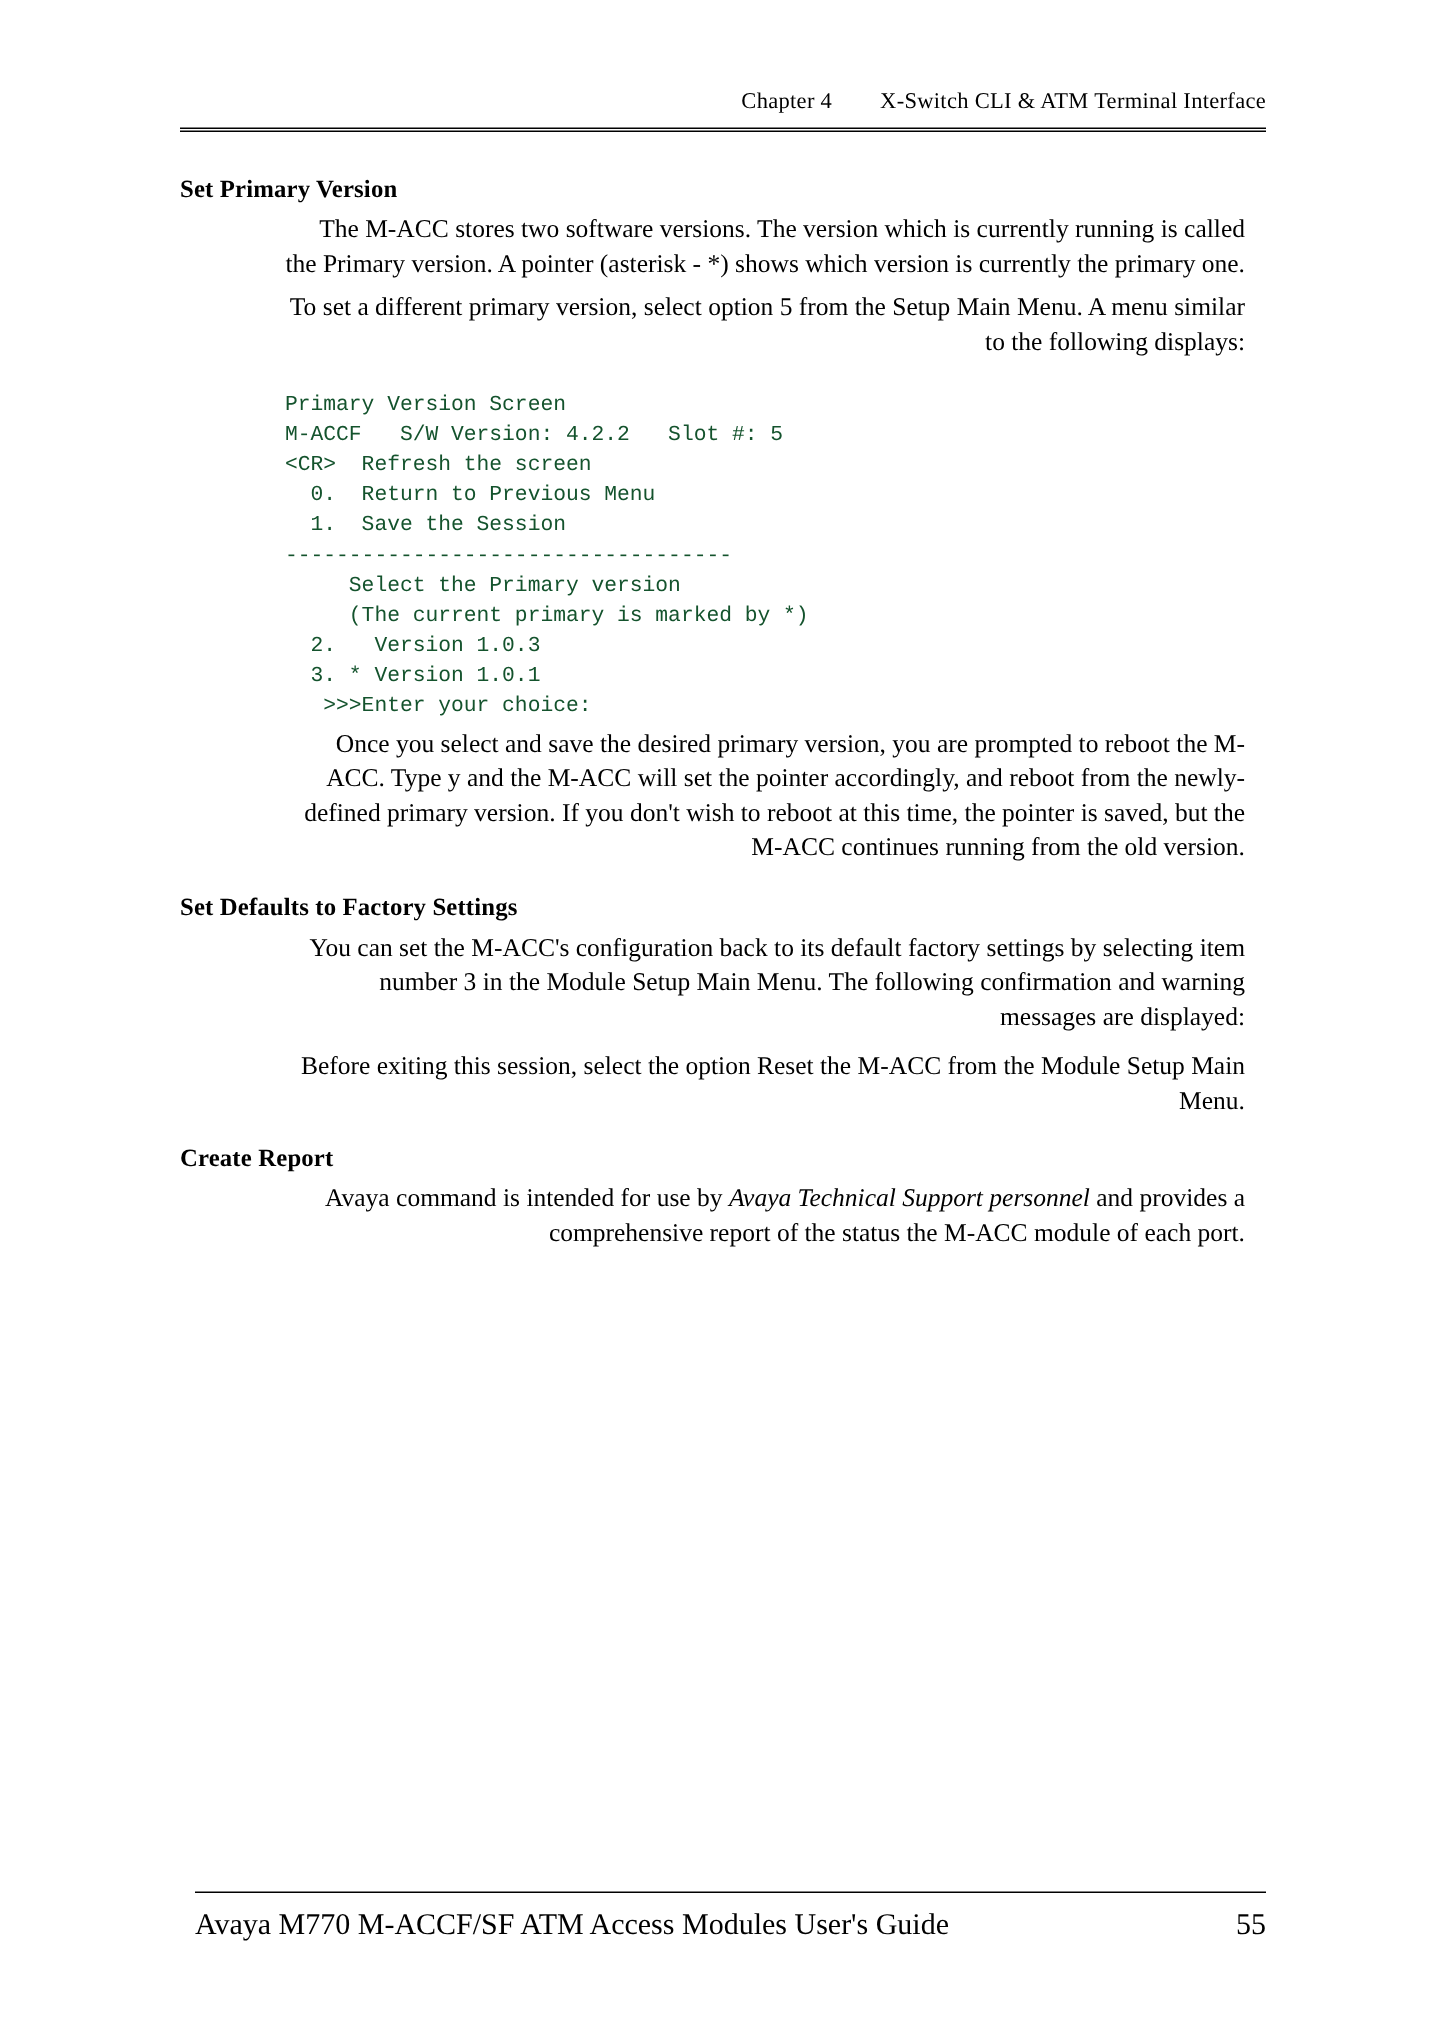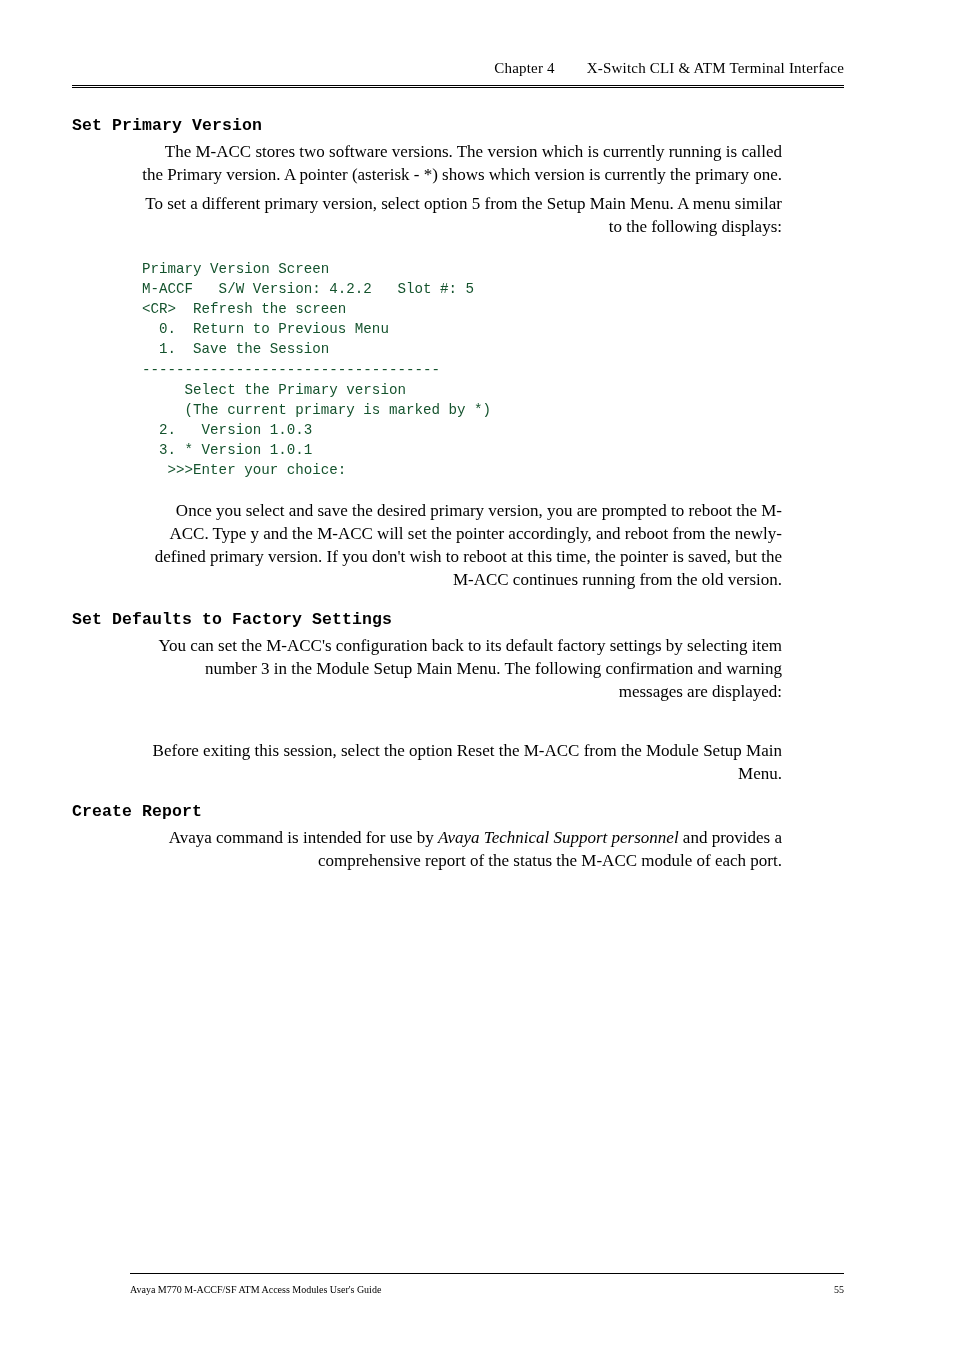--- a/index.html
+++ b/index.html
@@ -10,42 +10,42 @@
     height: 1351px;
     background: #ffffff;
     font-family: "Palatino Linotype", "Book Antiqua", Palatino, Georgia, serif;
     color: #000000;
   }
   .page {
     position: relative;
     width: 954px;
     height: 1351px;
     box-sizing: border-box;
-    padding: 60px 110px 50px 72px;
+    padding: 60px 110px 50px 120px;
   }
   .running-head {
     text-align: right;
     font-size: 15px;
     letter-spacing: 0.2px;
     margin-bottom: 8px;
   }
   .running-head .chapnum {
     display: inline-block;
     margin-right: 28px;
   }
   .head-rule-outer {
     border-top: 1.5px solid #000;
     margin-bottom: 1px;
   }
   .head-rule-inner {
     border-top: 0.6px solid #000;
     margin-bottom: 28px;
   }
   .section-heading {
-    font-family: Liberation Mono, monospace;
+    font-family: Liberation Serif, serif;
     font-weight: 700;
     font-size: 16.5px;
     margin: 10px 0 4px 0;
     letter-spacing: 0.1px;
   }
   .body-block {
     margin-left: 70px;
   }
   .body-para {
     font-size: 17px;
@@ -69,21 +69,21 @@
     right: 110px;
     bottom: 56px;
   }
   .foot-rule {
     border-top: 0.7px solid #000;
     margin-bottom: 10px;
   }
   .foot-row {
     display: flex;
     justify-content: space-between;
-    font-size: 10px;
+    font-size: 20px;
   }
 </style>
 </head>
 <body>
 
 <div class="page">
 
   <div class="running-head">
     <span class="chapnum">Chapter 4</span>
     <span>X-Switch CLI &amp; ATM Terminal Interface</span>
@@ -99,27 +99,27 @@
 M-ACCF   S/W Version: 4.2.2   Slot #: 5
 &lt;CR&gt;  Refresh the screen
   0.  Return to Previous Menu
   1.  Save the Session
 -----------------------------------
      Select the Primary version
      (The current primary is marked by *)
   2.   Version 1.0.3
   3. * Version 1.0.1
    &gt;&gt;&gt;Enter your choice:</div>
-    <p class="body-para" style="margin-top:20px;">Once you select and save the desired primary version, you are prompted to reboot the M-ACC. Type y and the M-ACC will set the pointer accordingly, and reboot from the newly-defined primary version. If you don't wish to reboot at this time, the pointer is saved, but the M-ACC continues running from the old version.</p>
+    <p class="body-para" style="margin-top:4px;">Once you select and save the desired primary version, you are prompted to reboot the M-ACC. Type y and the M-ACC will set the pointer accordingly, and reboot from the newly-defined primary version. If you don't wish to reboot at this time, the pointer is saved, but the M-ACC continues running from the old version.</p>
   </div>
 
   <div class="section-heading" style="margin-top:18px;">Set Defaults to Factory Settings</div>
   <div class="body-block">
     <p class="body-para">You can set the M-ACC's configuration back to its default factory settings by selecting item number 3 in the Module Setup Main Menu. The following confirmation and warning messages are displayed:</p>
-    <p class="body-para" style="margin-top:36px;">Before exiting this session, select the option Reset the M-ACC from the Module Setup Main Menu.</p>
+    <p class="body-para" style="margin-top:10px;">Before exiting this session, select the option Reset the M-ACC from the Module Setup Main Menu.</p>
   </div>
 
   <div class="section-heading" style="margin-top:16px;">Create Report</div>
   <div class="body-block">
     <p class="body-para">
       <span>Avaya command is intended for use by </span><span class="italic">Avaya Technical Support personnel</span><span> and provides a comprehensive report of the status the M-ACC module of each port.</span>
     </p>
   </div>
 
   <div class="footer">

